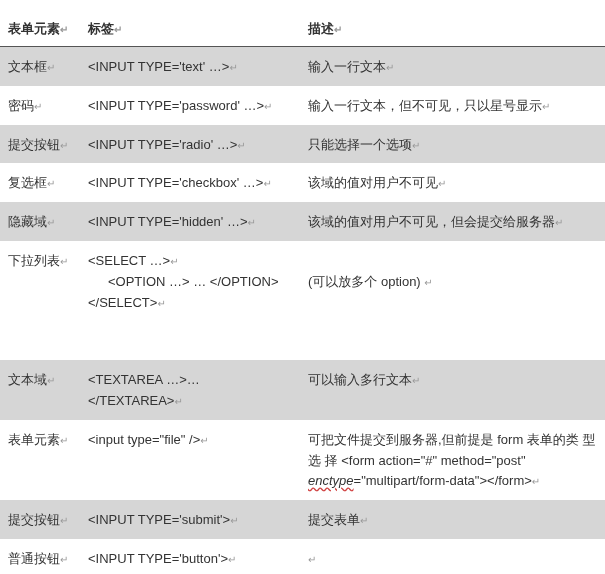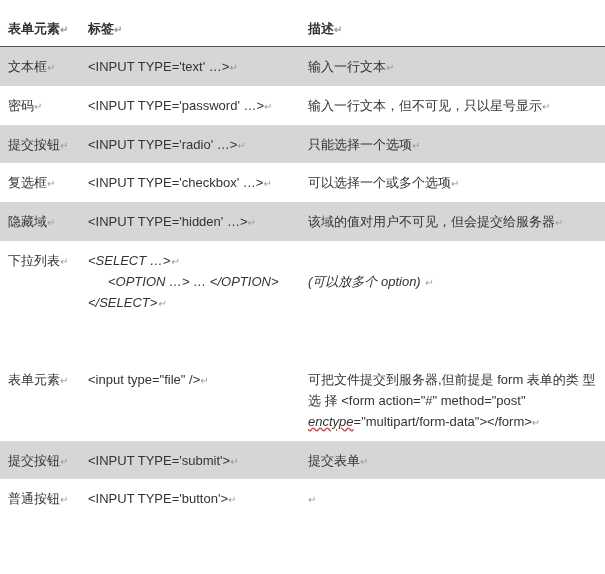--- a/index.html
+++ b/index.html
@@ -30,21 +30,21 @@
     vertical-align: top;
   }
   td {
     padding: 10px 6px 8px 8px;
     vertical-align: top;
     line-height: 1.6;
   }
   tr.shade td { background: #d6d6d6; }
   tr.white td { background: #fff; margin-left: 20px; }
   .marker { color: #999; font-size: 10px; vertical-align: baseline; }
-  .code-line { display: block; font-style: italic; }
+  .code-line { display: block; }
   .indent { padding-left: 20px; }
   .redline { text-decoration: underline; text-decoration-color: #d04040; text-decoration-style: wavy; font-style: italic; }
 </style>
 </head>
 <body>
 
 <table>
   <colgroup>
       <col class="c1">
       <col class="c2">
@@ -69,21 +69,21 @@
       <td><span>输入一行文本，但不可见，只以星号显示</span><span class="marker">↵</span></td>
     </tr>
     <tr class="shade">
       <td><span>提交按钮</span><span class="marker">↵</span></td>
       <td><span>&lt;INPUT TYPE='radio' …&gt;</span><span class="marker">↵</span></td>
       <td><span>只能选择一个选项</span><span class="marker">↵</span></td>
     </tr>
     <tr class="white">
       <td><span>复选框</span><span class="marker">↵</span></td>
       <td><span>&lt;INPUT TYPE='checkbox' …&gt;</span><span class="marker">↵</span></td>
-      <td><span>可以选择一个或多个选项</span><span class="marker">↵</span></td>
+      <td><span>该域的值对用户不可见</span><span class="marker">↵</span></td>
     </tr>
     <tr class="shade">
       <td><span>隐藏域</span><span class="marker">↵</span></td>
       <td><span>&lt;INPUT TYPE='hidden' …&gt;</span><span class="marker">↵</span></td>
       <td><span>该域的值对用户不可见，但会提交给服务器</span><span class="marker">↵</span></td>
     </tr>
     <tr class="white">
       <td><span>下拉列表</span><span class="marker">↵</span></td>
       <td>
         <span class="code-line"><span>&lt;SELECT …&gt;</span><span class="marker">↵</span></span>
@@ -93,20 +93,25 @@
       <td>
         <span class="code-line">&nbsp;</span>
         <span class="code-line"><span>(可以放多个 option)  </span><span class="marker">↵</span></span>
       </td>
     </tr>
     <tr class="white">
         <td>&nbsp;</td>
         <td></td>
         <td></td>
       </tr>
+    <tr class="shade">
+      <td><span>文本域</span><span class="marker">↵</span></td>
+      <td><span>&lt;TEXTAREA …&gt;…&lt;/TEXTAREA&gt;</span><span class="marker">↵</span></td>
+      <td><span>可以输入多行文本</span><span class="marker">↵</span></td>
+    </tr>
     <tr class="white">
       <td><span>表单元素</span><span class="marker">↵</span></td>
       <td><span>&lt;input type="file" /&gt;</span><span class="marker">↵</span></td>
       <td><span>可把文件提交到服务器,但前提是 form 表单的类 型 选 择 &lt;form  action="#"  method="post" </span><span class="redline">enctype</span><span>="multipart/form-data"&gt;&lt;/form&gt;</span><span class="marker">↵</span></td>
     </tr>
     <tr class="shade">
       <td><span>提交按钮</span><span class="marker">↵</span></td>
       <td><span>&lt;INPUT TYPE='submit'&gt;</span><span class="marker">↵</span></td>
       <td><span>提交表单</span><span class="marker">↵</span></td>
     </tr>

